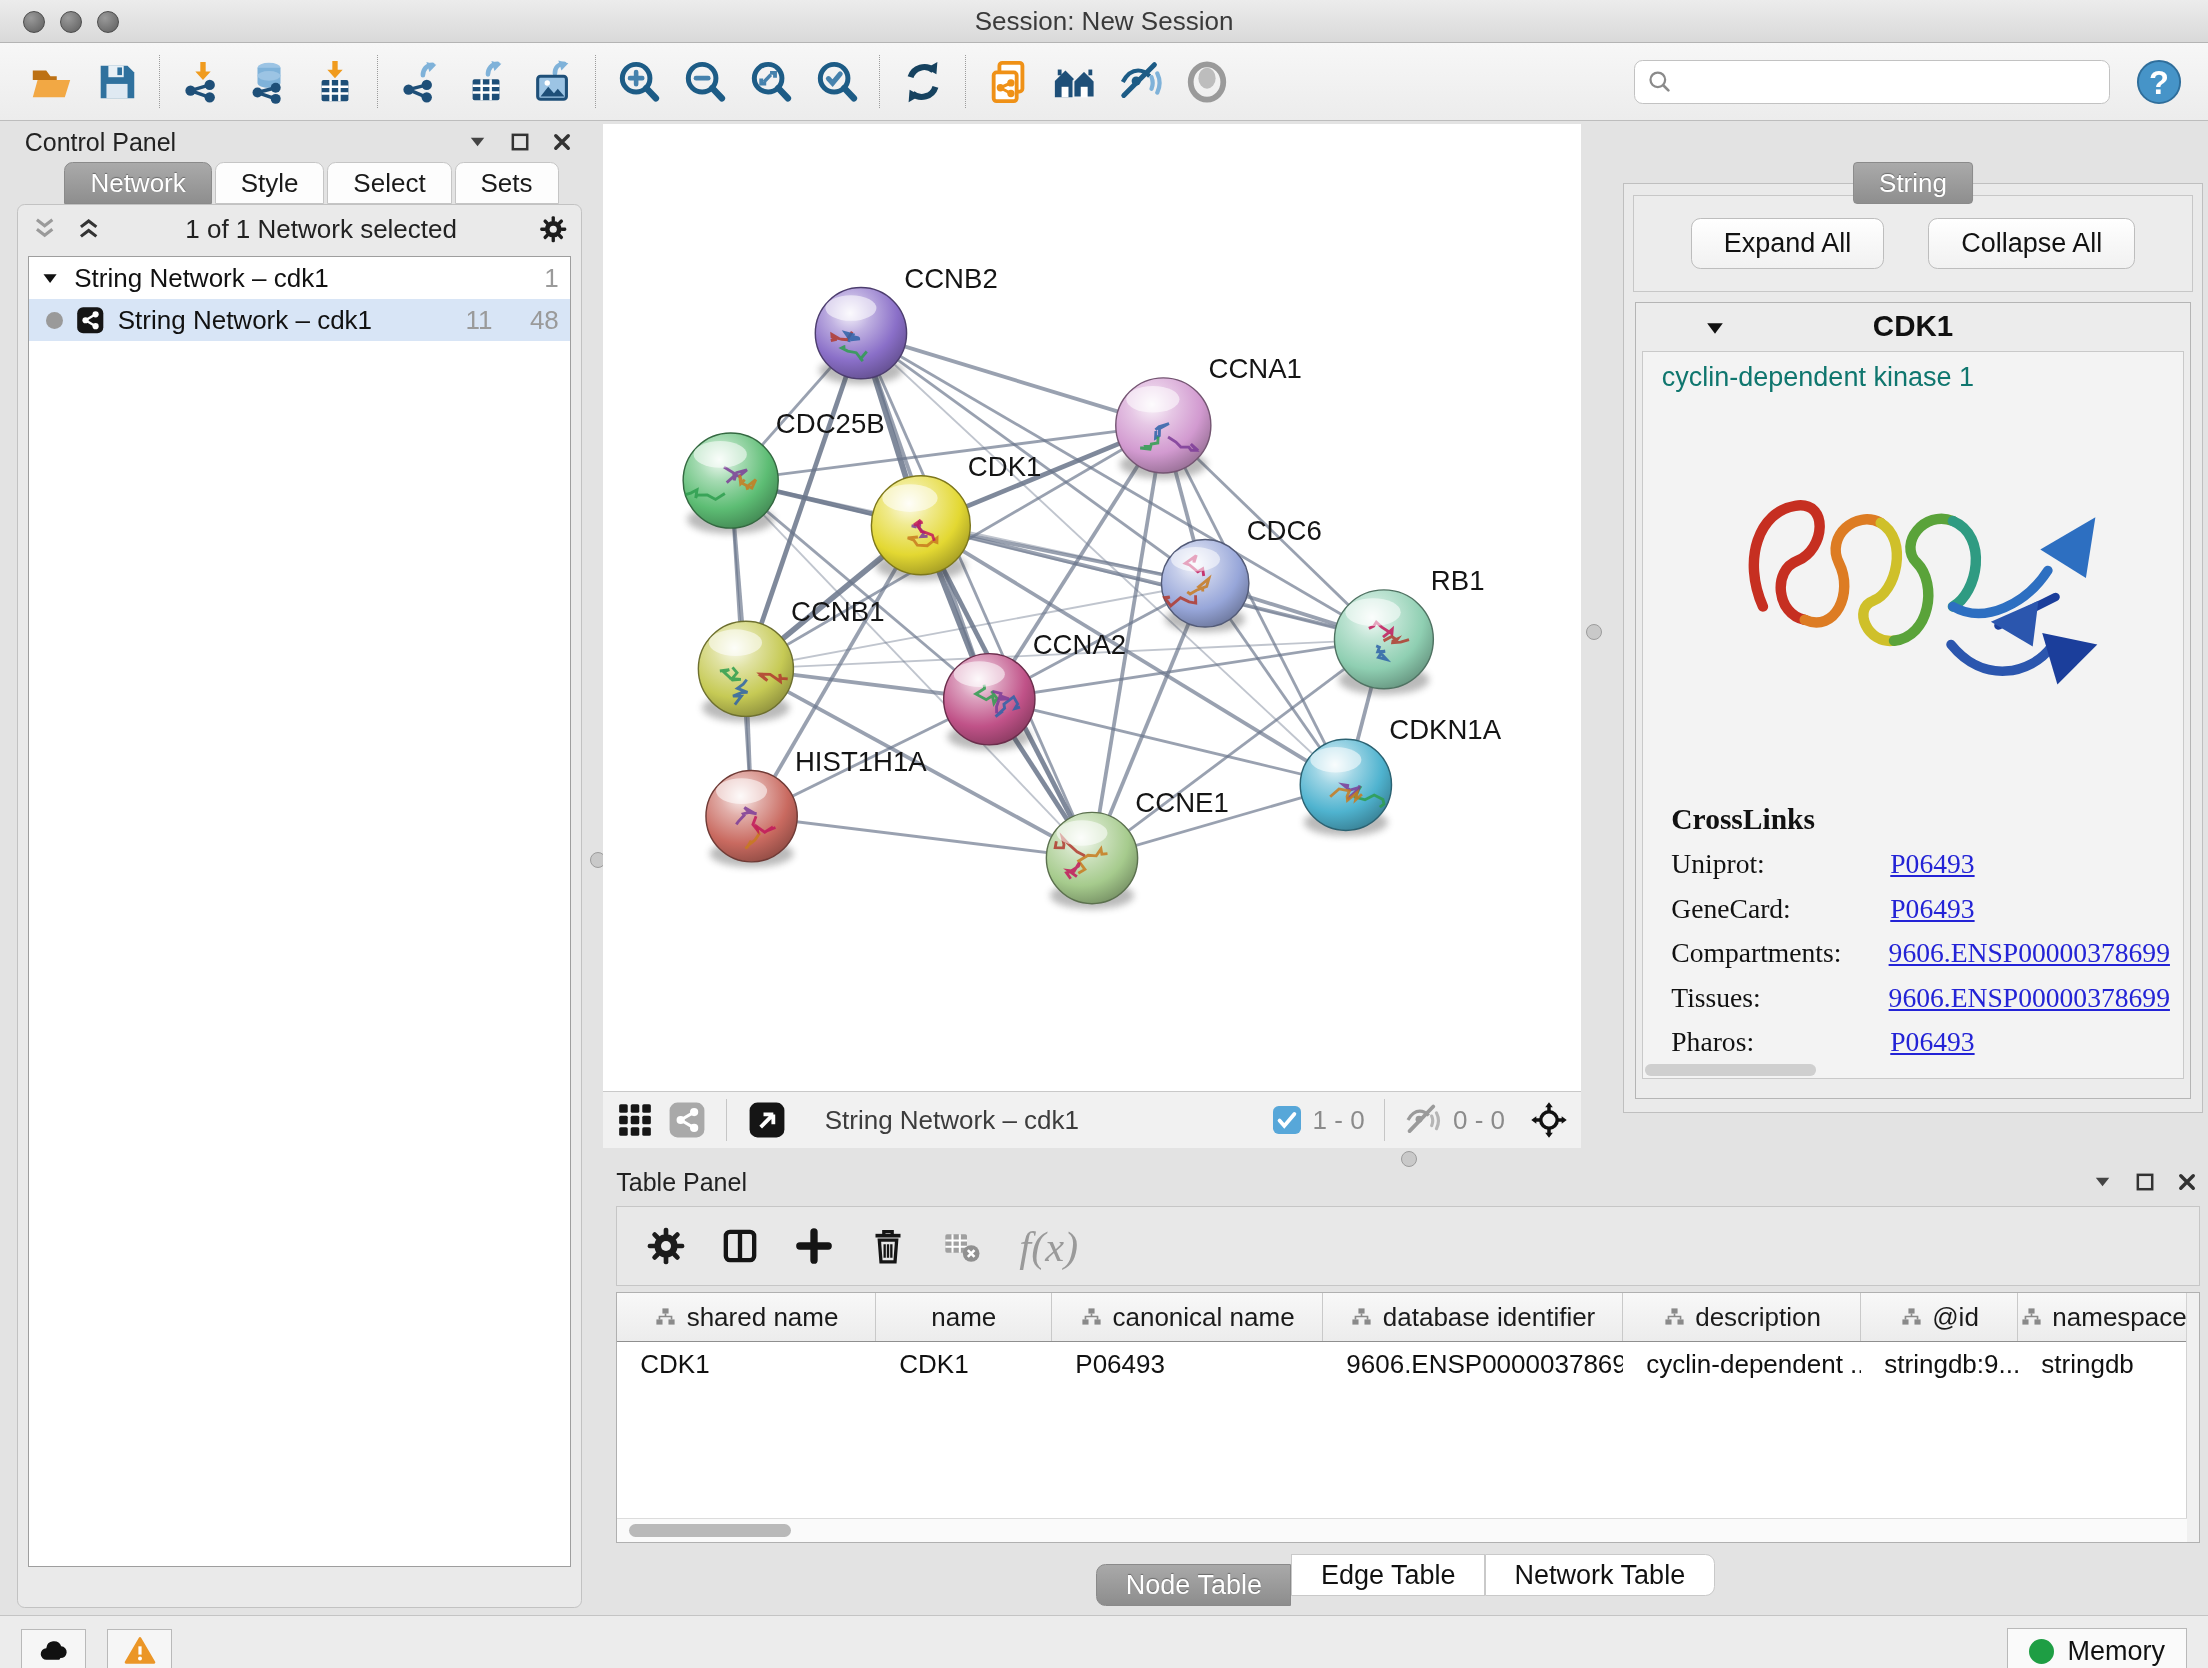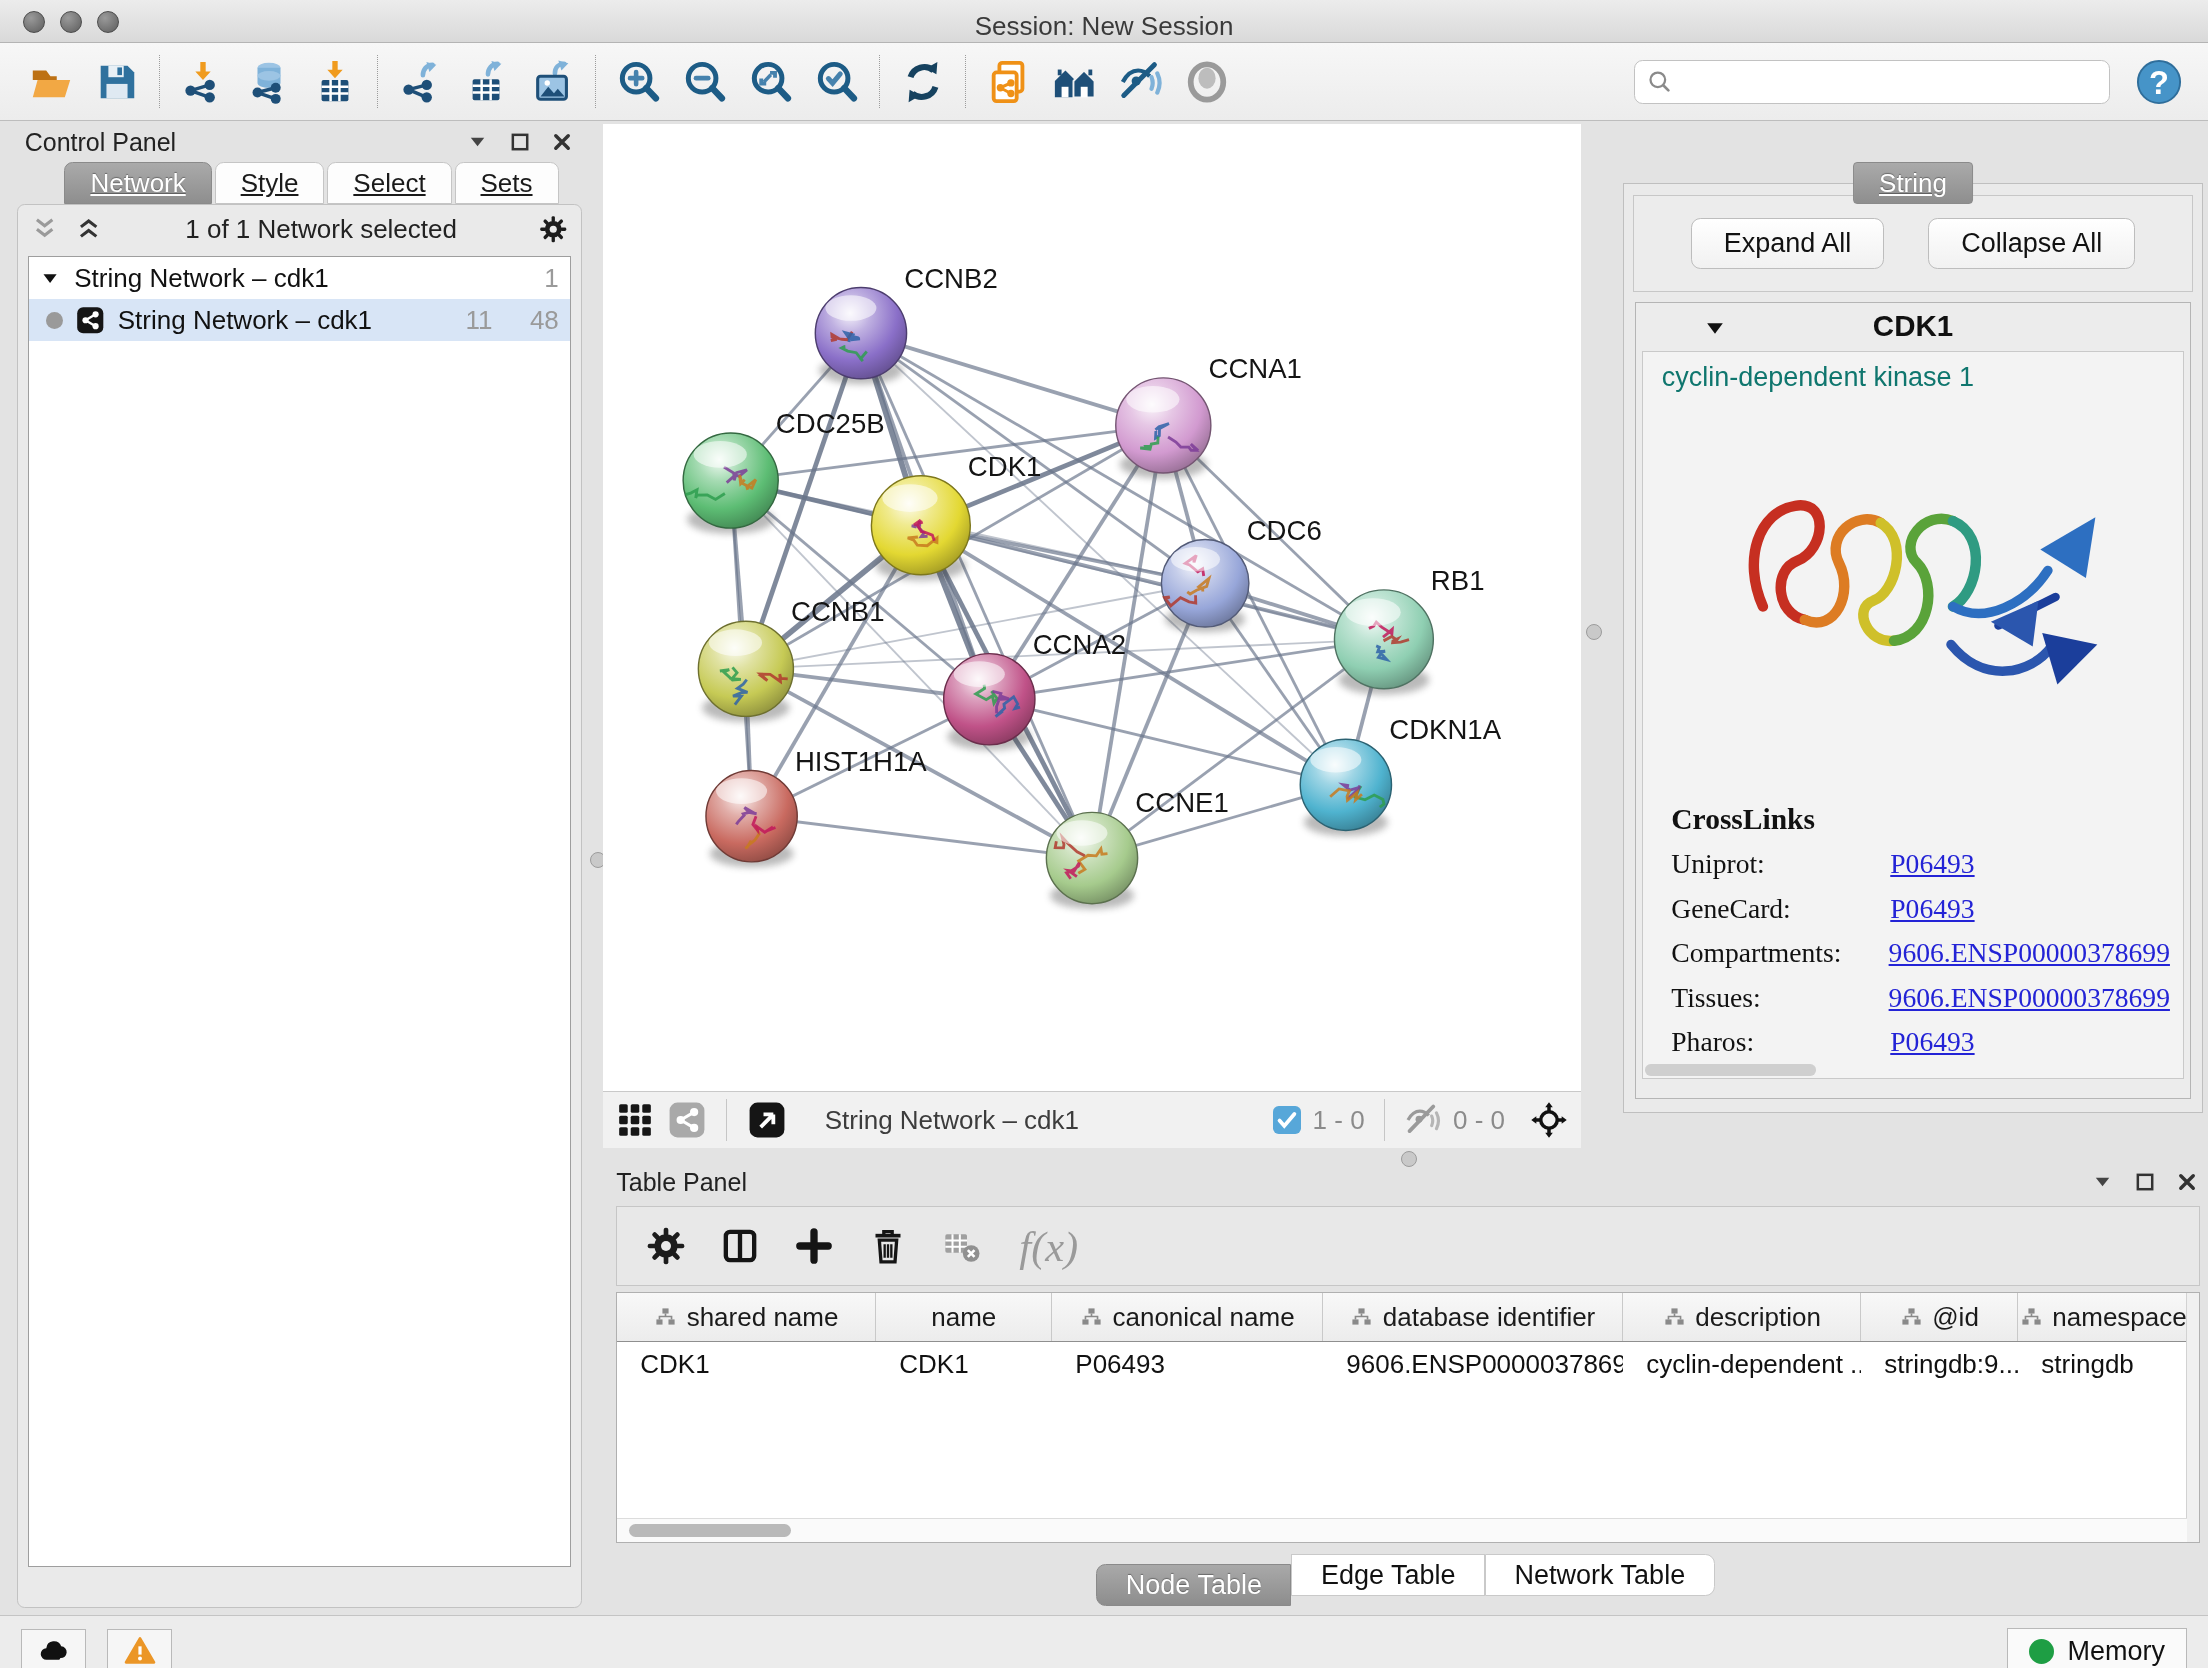--- a/index.html
+++ b/index.html
@@ -4,21 +4,21 @@
 <style>
   html,body{margin:0;padding:0;}
   body{font-family:"Liberation Sans",sans-serif;}
   .app{position:relative;width:2208px;height:1668px;background:#e3e3e3;overflow:hidden;}
   .abs{position:absolute;}
   svg{display:block;}
 
   
   .titlebar{position:absolute;left:0;top:0;width:2208px;height:42px;
     background:linear-gradient(#ececec,#d9d9d9);border-bottom:1px solid #b4b4b4;
-    display:flex;align-items:flex-end;justify-content:center;}
+    display:flex;align-items:center;justify-content:center;}
   .traffic{position:absolute;left:23px;top:10.5px;display:flex;gap:15px;}
   .light{width:20px;height:20px;border-radius:50%;
     background:radial-gradient(circle at 35% 30%,#9a9a9a,#5d5d5d);border:1px solid #4c4c4c;}
   .win-title{font-size:26px;color:#3a3a3a;}
 
   
   .toolbar{position:absolute;left:0;top:43px;width:2208px;height:78px;
     background:linear-gradient(#f7f7f7,#ececec);border-bottom:1px solid #bdbdbd;
     display:flex;align-items:center;padding:0 25px;box-sizing:border-box;}
   .tgroup{display:flex;align-items:center;gap:15px;}
@@ -30,21 +30,21 @@
   .searchwrap input{border:none;outline:none;font-size:25px;flex:1;background:transparent;
     font-family:"Liberation Sans",sans-serif;}
   .helpbtn{width:48px;height:48px;margin-left:25px;}
 
   
   .panel-head{display:flex;align-items:center;height:32px;padding:0 13.3px;}
   .panel-title{font-size:25px;color:#222;}
   .head-icons{margin-left:auto;display:flex;align-items:center;gap:19px;}
   .head-icons svg{width:23px;height:23px;}
   .tab{height:40px;padding:0 25px;font-size:26px;display:flex;align-items:center;
-    background:#fdfdfd;border:1px solid #c5c5c5;color:#1a1a1a;border-radius:8.6px 8.6px 0 0;margin-right:2.9px;text-decoration:underline;}
+    background:#fdfdfd;border:1px solid #c5c5c5;color:#1a1a1a;border-radius:8.6px 8.6px 0 0;margin-right:2.9px;}
   .tab.active{background:linear-gradient(#aaaaaa,#8e8e8e);color:#fff;border-color:#8a8a8a;
     text-shadow:0 -1px 1px rgba(0,0,0,.35);}
 
   
   #control-panel{left:11.4px;top:126px;width:576px;height:1482px;}
   #cp-tabs{position:absolute;left:53px;top:36px;display:flex;}
   .cp-frame{position:absolute;left:5.7px;right:5.7px;top:78px;bottom:0;background:#eaeaea;
     border:1px solid #c2c2c2;border-radius:7.6px;}
   .cp-listbar{height:49px;display:flex;align-items:center;padding:0 13.3px;gap:15px;}
   .cp-listbar svg{width:28.5px;height:28.5px;}

